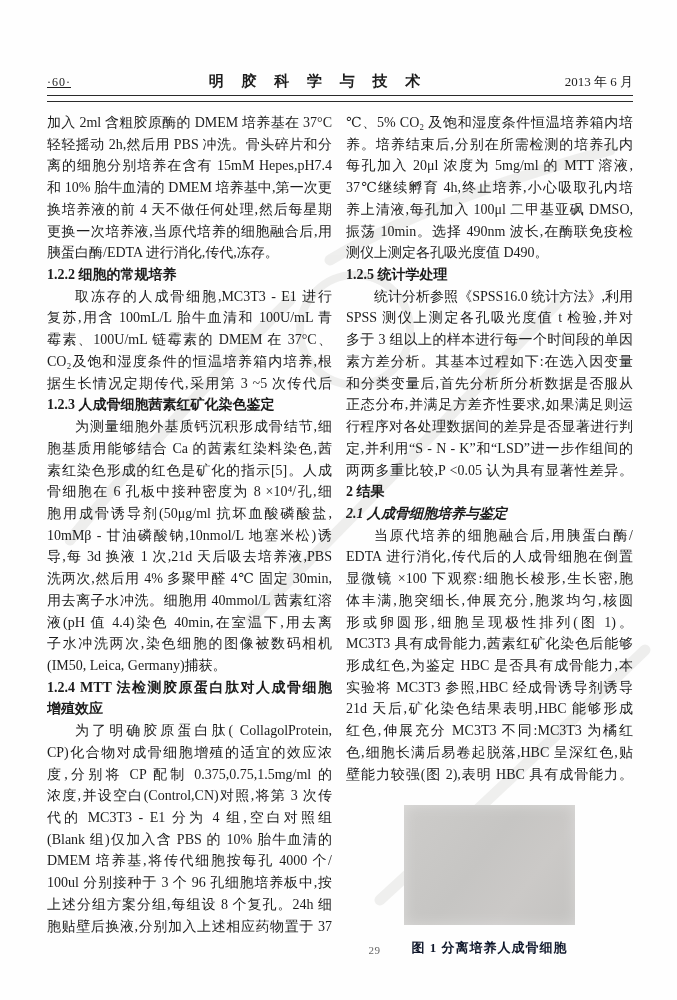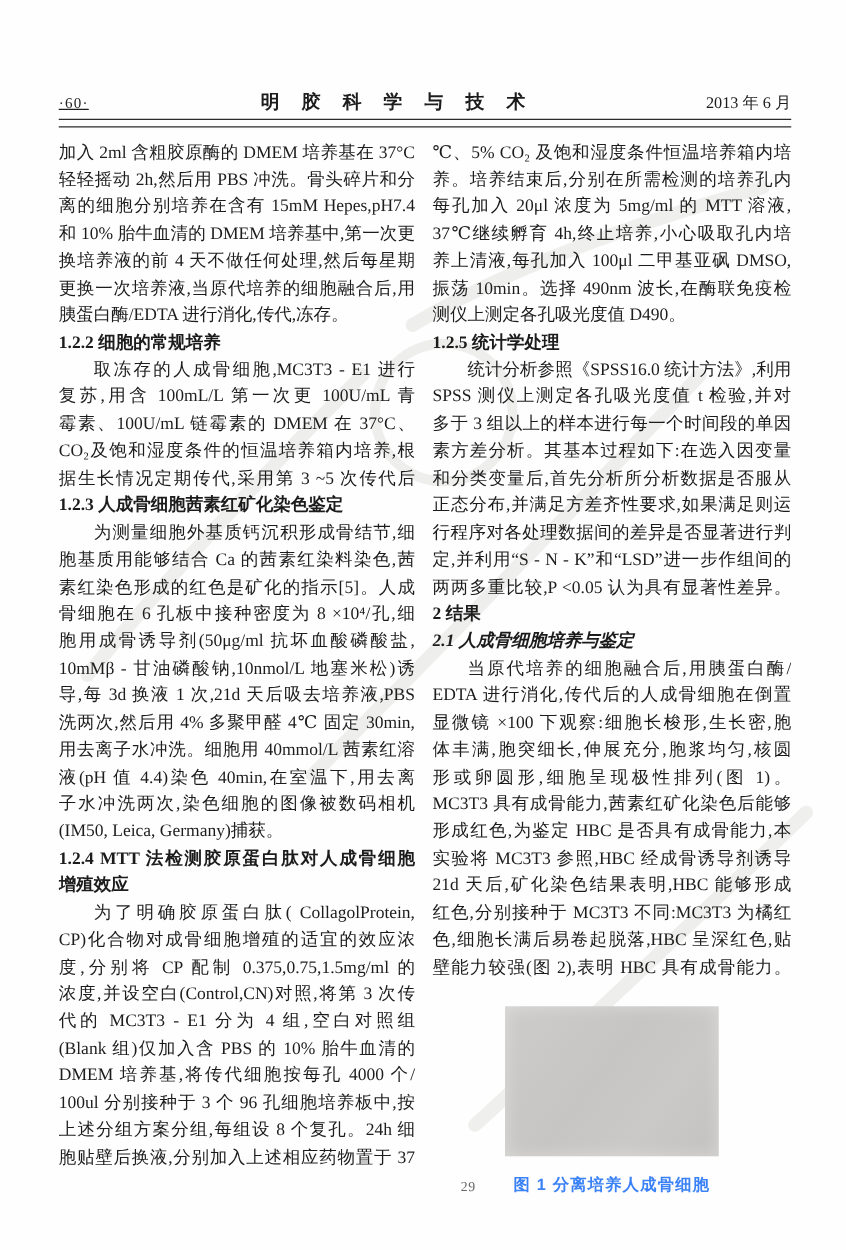--- a/index.html
+++ b/index.html
@@ -34,21 +34,21 @@
   .line.hk{font-weight:bold;font-style:italic;}
   
   .figwrap{position:absolute;left:346px;top:783px;width:287px;}
   .figimg{
     width:171px;height:120px;margin:22px auto 0;
     background:linear-gradient(128deg,#cdccca 0%,#c6c5c3 45%,#cbc9c7 70%,#c3c2c0 100%);
     box-shadow:inset 0 0 14px rgba(255,255,255,.35);
   }
   .figcap{
     margin-top:14px;text-align:center;font-weight:bold;font-size:13px;
-    font-family:Liberation Sans, sans-serif;letter-spacing:1px;color:#3b82f6;
+    font-family:Liberation Serif, serif;letter-spacing:1px;color:#0f172a;
   }
   .foot{
     position:absolute;left:0;top:944px;width:677px;text-align:center;
     font-size:11px;color:#666;letter-spacing:.5px;padding-left:36px;
   }
 </style>
 </head>
 <body>
 
 <div class="page">
@@ -73,21 +73,21 @@
   <div class="col col-left">
       <div class="line b">加入 2ml 含粗胶原酶的 DMEM 培养基在 37°C</div>
       <div class="line b">轻轻摇动 2h,然后用 PBS 冲洗。骨头碎片和分</div>
       <div class="line b">离的细胞分别培养在含有 15mM Hepes,pH7.4</div>
       <div class="line b">和 10% 胎牛血清的 DMEM 培养基中,第一次更</div>
       <div class="line b">换培养液的前 4 天不做任何处理,然后每星期</div>
       <div class="line b">更换一次培养液,当原代培养的细胞融合后,用</div>
       <div class="line e">胰蛋白酶/EDTA 进行消化,传代,冻存。</div>
       <div class="line h">1.2.2  细胞的常规培养</div>
       <div class="line i">取冻存的人成骨细胞,MC3T3 - E1 进行</div>
-      <div class="line b">复苏,用含 100mL/L 第一次更 100U/mL 青</div>
+      <div class="line b">复苏,用含 100mL/L 胎牛血清和 100U/mL 青</div>
       <div class="line b">霉素、100U/mL 链霉素的 DMEM 在 37°C、5%</div>
       <div class="line b">CO₂及饱和湿度条件的恒温培养箱内培养,根</div>
       <div class="line b">据生长情况定期传代,采用第 3 ~5 次传代后</div>
       <div class="line h">1.2.3  人成骨细胞茜素红矿化染色鉴定</div>
       <div class="line i">为测量细胞外基质钙沉积形成骨结节,细</div>
       <div class="line b">胞基质用能够结合 Ca 的茜素红染料染色,茜</div>
       <div class="line b">素红染色形成的红色是矿化的指示[5]。人成</div>
       <div class="line b">骨细胞在 6 孔板中接种密度为 8 ×10⁴/孔,细</div>
       <div class="line b">胞用成骨诱导剂(50μg/ml 抗坏血酸磷酸盐,</div>
       <div class="line b">10mMβ - 甘油磷酸钠,10nmol/L 地塞米松)诱</div>
@@ -132,21 +132,21 @@
       <div class="line hk">2.1  人成骨细胞培养与鉴定</div>
       <div class="line i">当原代培养的细胞融合后,用胰蛋白酶/</div>
       <div class="line b">EDTA 进行消化,传代后的人成骨细胞在倒置</div>
       <div class="line b">显微镜 ×100 下观察:细胞长梭形,生长密,胞</div>
       <div class="line b">体丰满,胞突细长,伸展充分,胞浆均匀,核圆</div>
       <div class="line b">形或卵圆形,细胞呈现极性排列(图 1)。</div>
       <div class="line b">MC3T3 具有成骨能力,茜素红矿化染色后能够</div>
       <div class="line b">形成红色,为鉴定 HBC 是否具有成骨能力,本</div>
       <div class="line b">实验将 MC3T3 参照,HBC 经成骨诱导剂诱导</div>
       <div class="line b">21d 天后,矿化染色结果表明,HBC 能够形成</div>
-      <div class="line b">红色,分别接种于 MC3T3 不同:MC3T3 为橘红</div>
+      <div class="line b">红色,伸展充分 MC3T3 不同:MC3T3 为橘红</div>
       <div class="line b">色,细胞长满后易卷起脱落,HBC 呈深红色,贴</div>
       <div class="line b">壁能力较强(图 2),表明 HBC 具有成骨能力。</div>
     </div>
 
   <div class="figwrap">
     <div class="figimg"></div>
     <div class="figcap">图 1   分离培养人成骨细胞</div>
   </div>
 
   <div class="foot">29</div>

